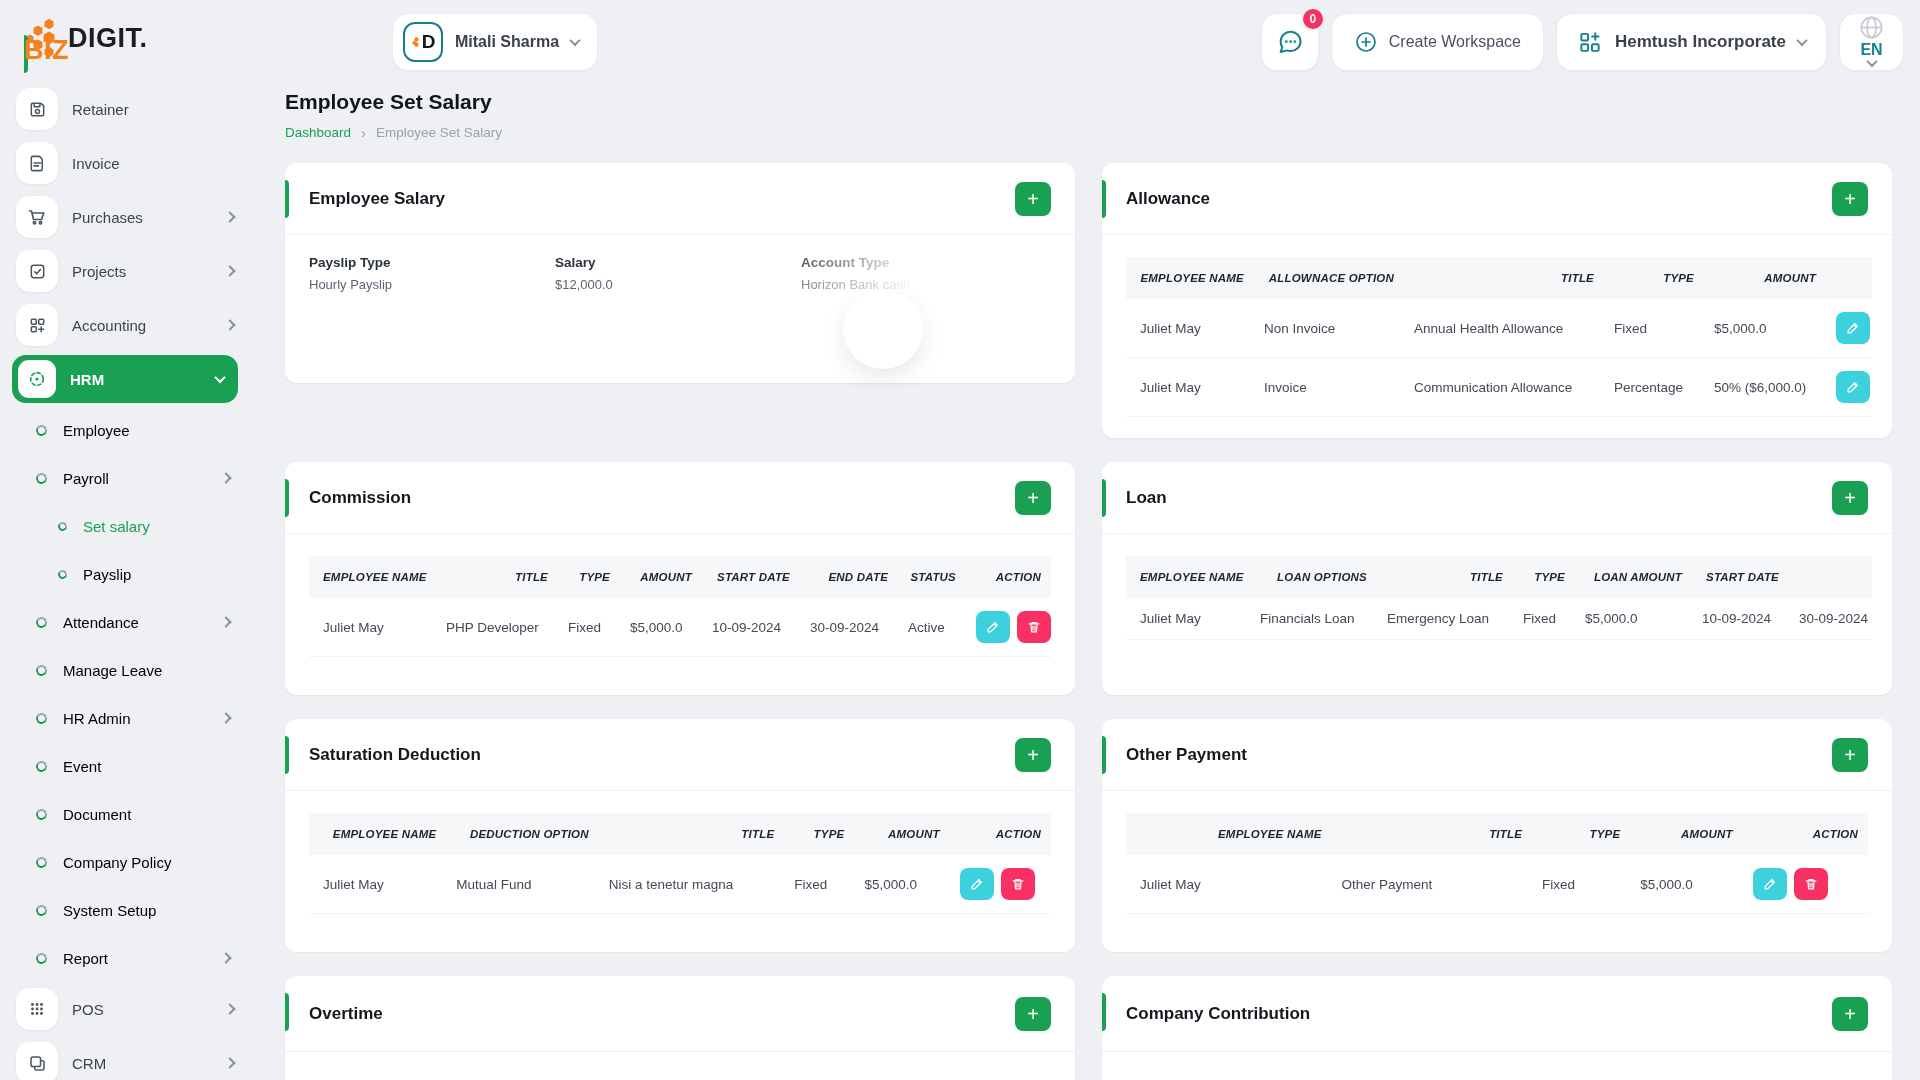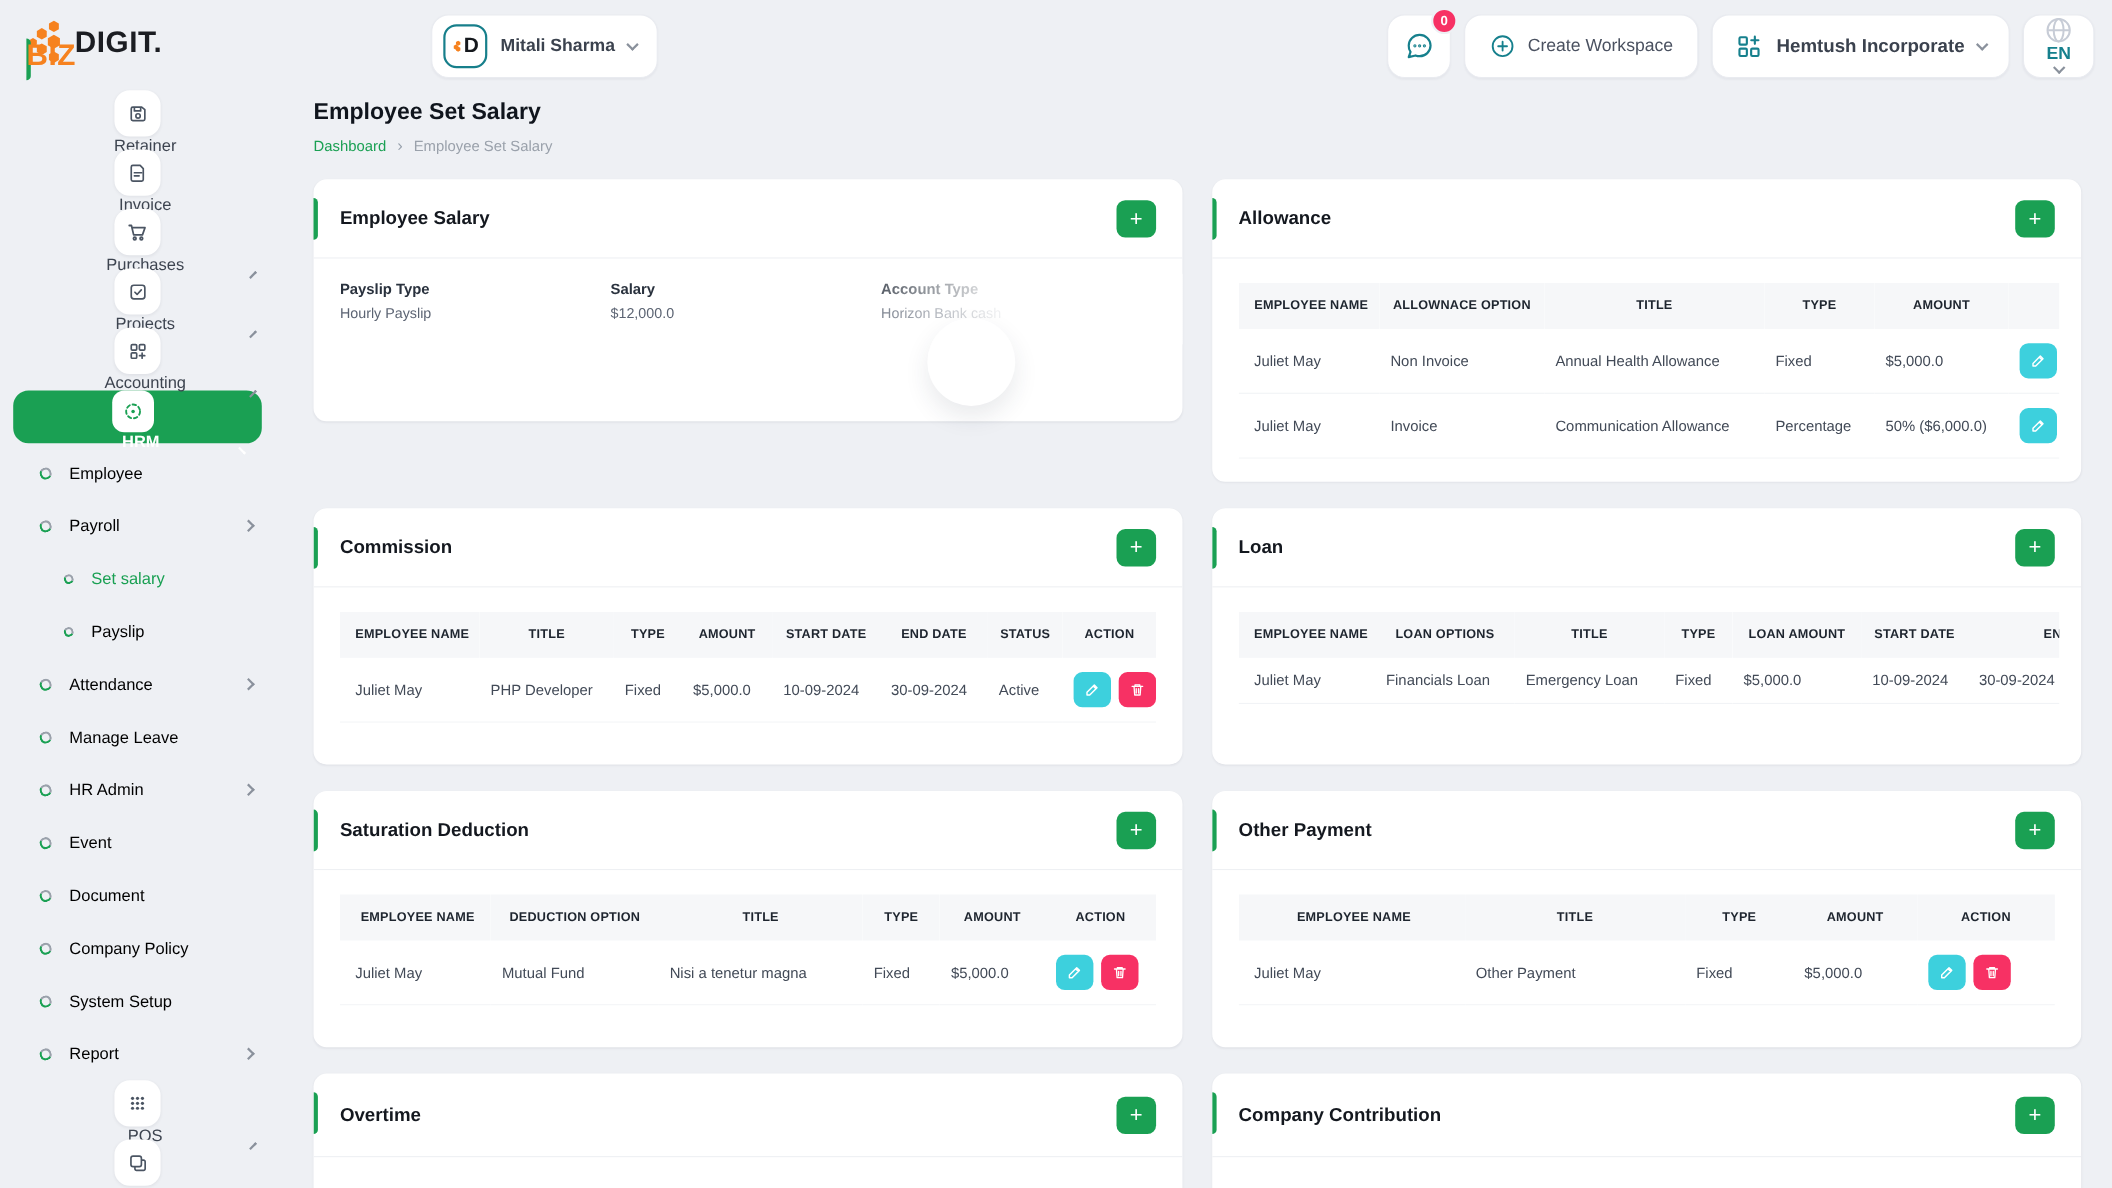--- a/index.html
+++ b/index.html
@@ -39,21 +39,21 @@
   .ws-pill { padding:0 20px; gap:12px; cursor:pointer; font-size:17px; font-weight:600; color:#3b424e; }
   .lang-pill { padding:0 18px; cursor:pointer;flex-direction:column; }
   .lang-code { font-size:16px; font-weight:700; color:#16808d; }
   .chev { width:8px; height:8px; border-right:2px solid #8a919c; border-bottom:2px solid #8a919c; display:inline-block; }
   .chev.down { transform:rotate(45deg) translate(-1px,-1px); }
   .chev.right { transform:rotate(-45deg); }
   .chev.white { border-color:#fff; }
 
   
   .sidebar { position:absolute; left:0; top:74px; bottom:0; width:252px; padding-top:8px; overflow:hidden; }
-  .side-item { height:54px; display:flex; align-items:center; padding:0 18px 0 16px; cursor:pointer;flex-direction:column; }
+  .side-item { height:54px; display:flex; align-items:center; padding:0 18px 0 16px; cursor:pointer; }
   .tile {
     width:42px; height:42px; background:#fff; border-radius:14px; color:#4b5563;
     display:flex; align-items:center; justify-content:center; box-shadow:0 1px 3px rgba(16,24,40,.06); flex:none;
   }
   .side-item .label { margin-left:14px; font-size:15px; color:#3d4450; }
   .side-item .chev, .sub .chev { margin-left:auto; }
   .side-item.active {
     background:#1aa053; border-radius:14px; margin:3px 14px 3px 12px; height:48px; padding:0 14px 0 6px;
   }
   .side-item.active .tile { width:38px; height:38px; border-radius:11px; box-shadow:none; }
@@ -104,21 +104,21 @@
   }
   .loader-circle {
     position:absolute; left:558px; top:126px; width:80px; height:80px; border-radius:50%;
     background:#fff; box-shadow:0 10px 22px rgba(40,50,70,.10);
   }
 
   
   .twrap { overflow:hidden; margin:22px 20px 0 24px; width:746px; max-width:calc(100% - 44px); }
   table { border-collapse:collapse; table-layout:fixed; }
   thead tr { background:#f6f7f9; }
-  th { font-size:11.5px; font-weight:700; color:#1e252f; text-align:center; padding:15px 10px; white-space:nowrap; letter-spacing:.2px; overflow:hidden; }
+  th { font-size:11.5px; font-weight:700; color:#1e252f; text-align:right; padding:15px 10px; white-space:nowrap; letter-spacing:.2px; overflow:hidden;font-style:italic; }
   td { font-size:13.5px; color:#424a57; padding:13px 10px; white-space:nowrap; border-bottom:1px solid #f1f3f6; overflow:hidden; }
   th:first-child, td:first-child { padding-left:14px; }
   .actions { display:flex; gap:7px; }
   .btn-edit, .btn-del {
     width:34px; height:32px; border:none; border-radius:8px; cursor:pointer; flex:none;
     display:flex; align-items:center; justify-content:center;
   }
   .btn-edit { background:#3dd0dd; }
   .btn-del { background:#f73164; }
 </style>

